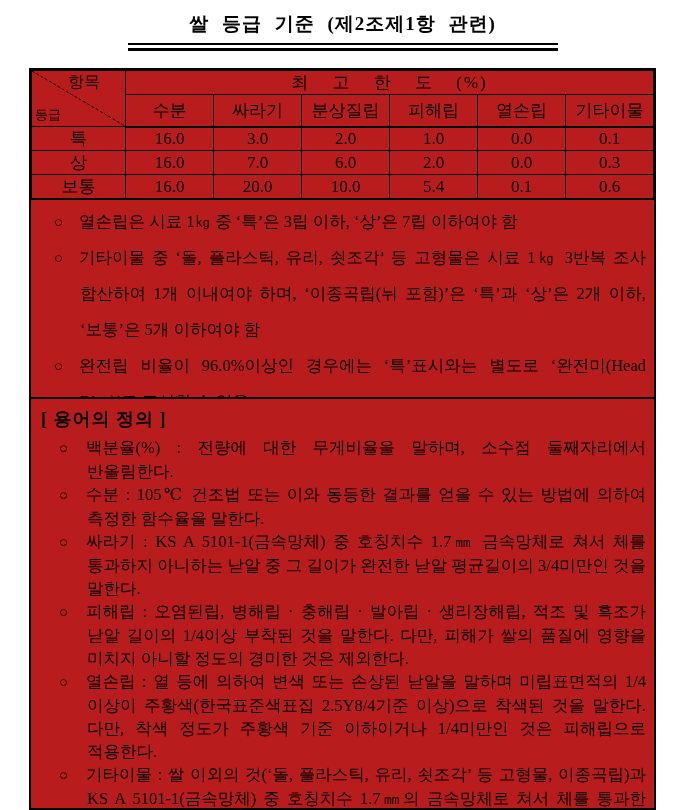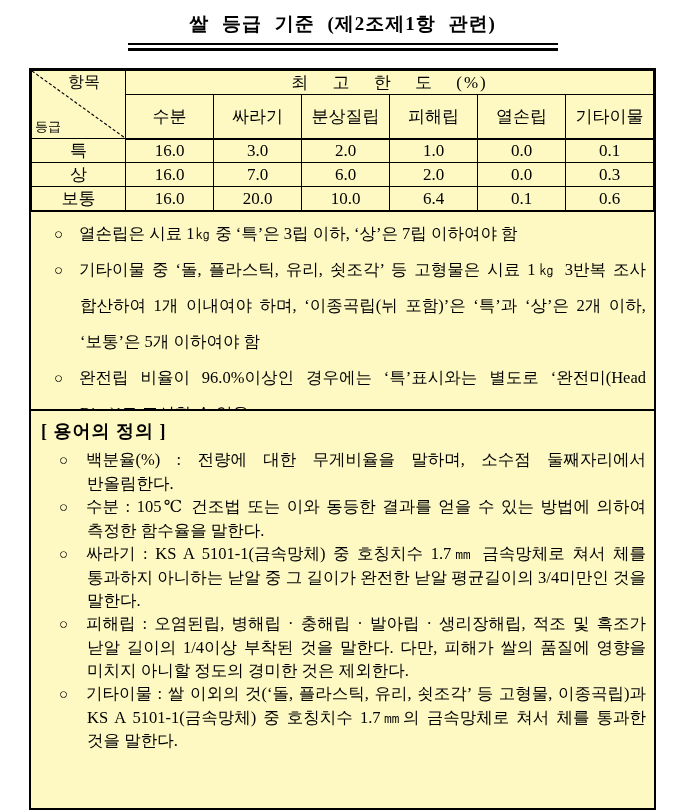--- a/index.html
+++ b/index.html
@@ -13,34 +13,34 @@
     text-align:center;padding-top:9px;font-size:19px;font-weight:bold;
     letter-spacing:1px;word-spacing:7px;line-height:30px;
   }
   .title-rule{
     width:430px;height:3px;margin:4px auto 0;
     border-top:2px solid #000;border-bottom:3px solid #000;
   }
   
   .doc-box{
     position:absolute;left:29px;top:68px;width:627px;height:742px;
-    border:2px solid #000;box-sizing:border-box;background:#fef9c3;
+    border:2px solid #000;box-sizing:border-box;background:#b91c1c;
   }
   
   table.grade{
     width:100%;border-collapse:collapse;table-layout:fixed;
     font-size:17px;
   }
   table.grade td,table.grade th{
     border:1px solid #000;text-align:center;vertical-align:middle;
     padding:0;font-weight:normal;
   }
   col.c-grade{width:94px;}
   tr.h1{height:23px;}
-  tr.h2{height:44px;}
+  tr.h2{height:32px;}
   tr.data{height:23px;}
   tr.h2 th{border-bottom:2px solid #000;}
   td.corner{position:relative;border-bottom:2px solid #000;}
   td.corner svg{position:absolute;left:0;top:0;width:100%;height:100%;}
   .corner-top{position:absolute;top:1px;left:36px;font-size:16px;}
   .corner-bottom{position:absolute;bottom:2px;left:3px;font-size:13px;}
   .limit-head{word-spacing:16px;letter-spacing:2px;}
   
   .section{box-sizing:border-box;padding:4px 8px 0 10px;}
   .sec-conditions{height:198px;border-top:1px solid #000;overflow:hidden;}
@@ -112,21 +112,21 @@
         <td>6.0</td>
         <td>2.0</td>
         <td>0.0</td>
         <td>0.3</td>
       </tr>
       <tr class="data">
         <td>보통</td>
         <td>16.0</td>
         <td>20.0</td>
         <td>10.0</td>
-        <td>6.4</td>
+        <td>5.4</td>
         <td>0.1</td>
         <td>0.6</td>
       </tr>
     </tbody>
   </table>
 
   <div class="section sec-conditions">
     <div class="c-item">
       <span class="bullet">○</span><span>열손립은 시료 1㎏ 중 ‘특’은 3립 이하, ‘상’은 7립 이하여야 함</span>
     </div>
@@ -146,18 +146,21 @@
     <div class="d-item">
       <span class="bullet">○</span><span>수분 : 105℃ 건조법 또는 이와 동등한 결과를 얻을 수 있는 방법에 의하여 측정한 함수율을 말한다.</span>
     </div>
     <div class="d-item">
       <span class="bullet">○</span><span>싸라기 : KS A 5101-1(금속망체) 중 호칭치수 1.7㎜ 금속망체로 쳐서 체를 통과하지 아니하는 낟알 중 그 길이가 완전한 낟알 평균길이의 3/4미만인 것을 말한다.</span>
     </div>
     <div class="d-item">
       <span class="bullet">○</span><span>피해립 : 오염된립, 병해립 · 충해립 · 발아립 · 생리장해립, 적조 및 흑조가 낟알 길이의 1/4이상 부착된 것을 말한다. 다만, 피해가 쌀의 품질에 영향을 미치지 아니할 정도의 경미한 것은 제외한다.</span>
     </div>
     <div class="d-item">
+      <span class="bullet">○</span><span>열손립 : 열 등에 의하여 변색 또는 손상된 낟알을 말하며 미립표면적의 1/4 이상이 주황색(한국표준색표집 2.5Y8/4기준 이상)으로 착색된 것을 말한다. 다만, 착색 정도가 주황색 기준 이하이거나 1/4미만인 것은 피해립으로 적용한다.</span>
+    </div>
+    <div class="d-item">
       <span class="bullet">○</span><span>기타이물 : 쌀 이외의 것(‘돌, 플라스틱, 유리, 쇳조각’ 등 고형물, 이종곡립)과 KS A 5101-1(금속망체) 중 호칭치수 1.7㎜의 금속망체로 쳐서 체를 통과한 것을 말한다.</span>
     </div>
 
   </div>
 
 </div>
 
 </body></html>

